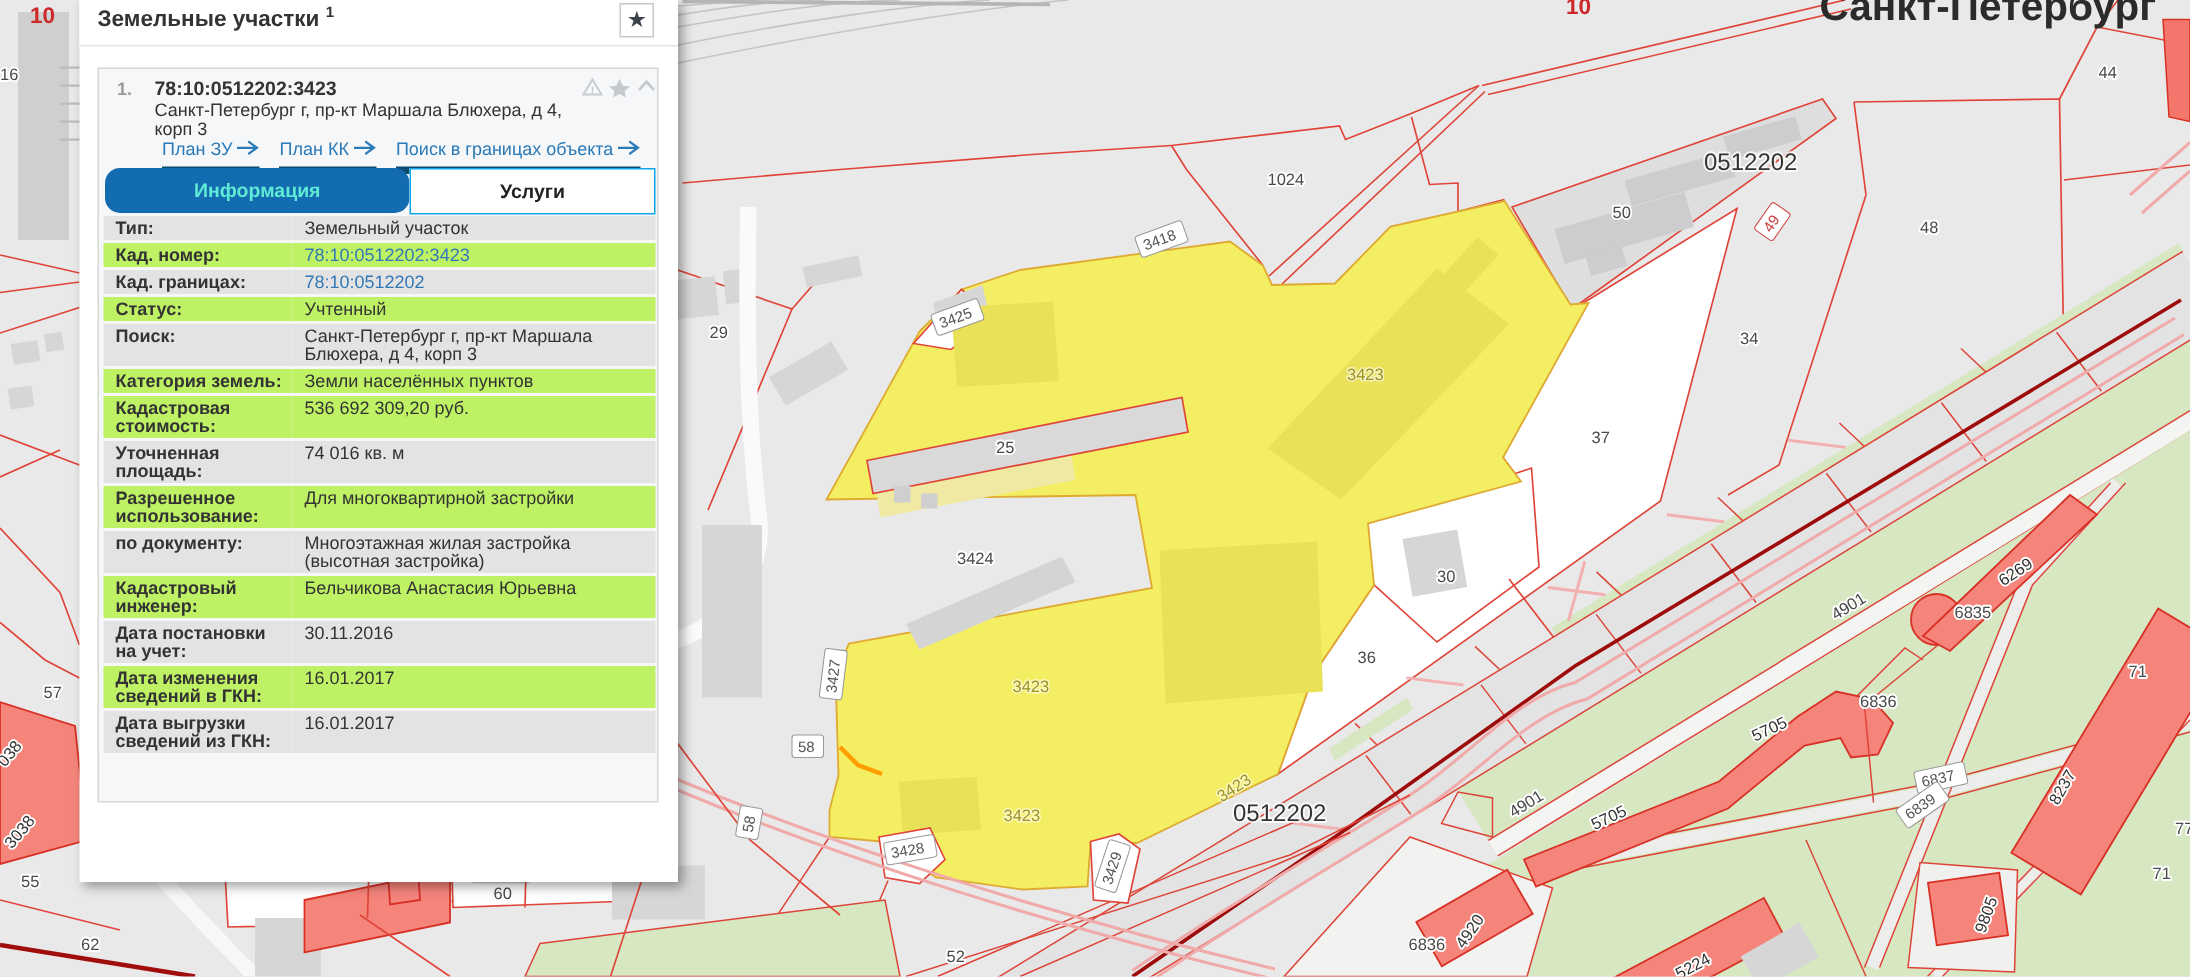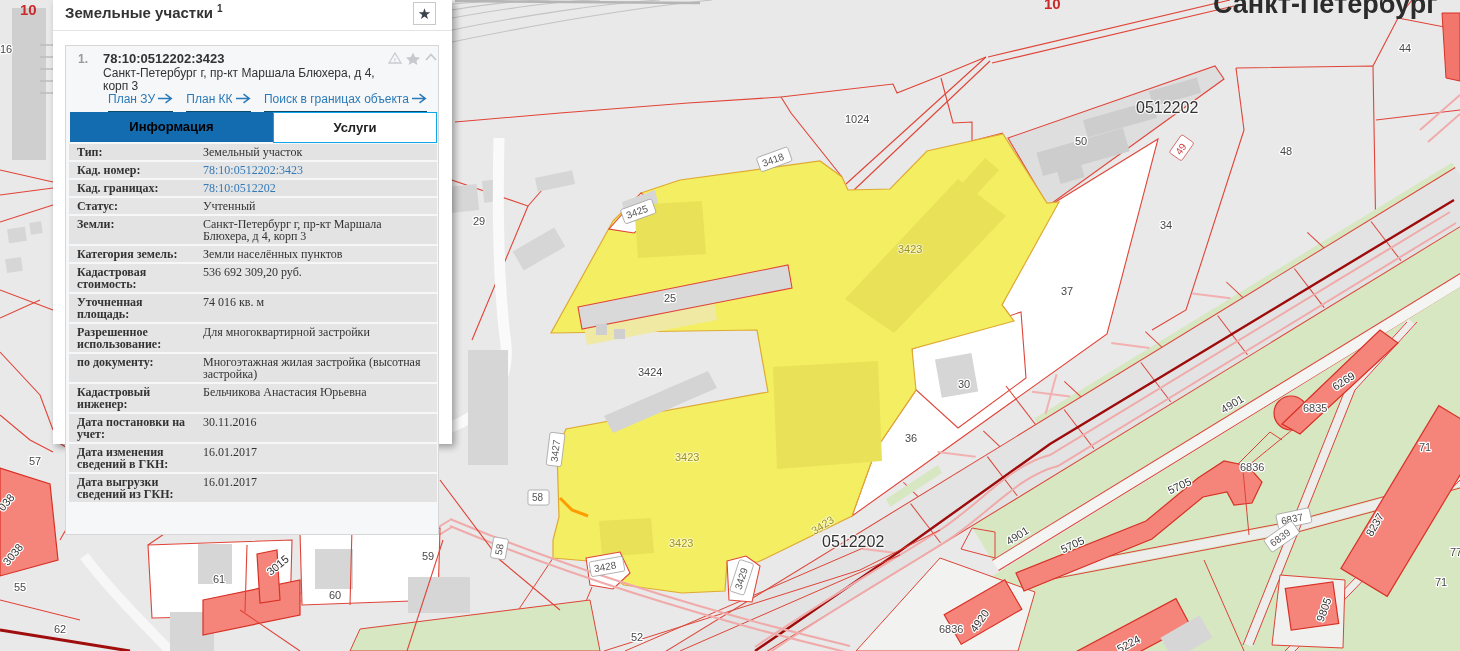--- a/index.html
+++ b/index.html
@@ -1,45 +1,45 @@
 <!DOCTYPE html>
 <html><head>
 <meta charset="utf-8">
 <style>
   html,body{margin:0;padding:0;}
   body{width:1460px;height:651px;overflow:hidden;position:relative;
        font-family:"Liberation Sans", sans-serif;background:#e9e9e9;}
   #map{position:absolute;left:0;top:0;width:1460px;height:651px;}
-  #panel{position:absolute;left:53px;top:0;width:399px;height:444px;
+  #panel{position:absolute;left:53px;top:0;width:399px;height:588px;
          background:#fff;box-shadow:3px 3px 7px rgba(0,0,0,.35);}
   #phead{position:absolute;left:0;top:0;width:399px;height:30px;background:#fff;
          border-bottom:1px solid #e3e3e3;}
   #phead .t{position:absolute;left:12px;top:3px;font-size:15px;font-weight:bold;color:#333;}
   #phead .t sup{font-size:10px;font-weight:bold;}
   #star{position:absolute;left:360px;top:2px;width:21px;height:21px;border:1px solid #c9c9c9;
         text-align:center;line-height:21px;font-size:15px;color:#3c424c;background:#fff;}
   #card{position:absolute;left:12px;top:45px;width:374px;height:490px;
         background:#f6f7f8;border:1px solid #d7d7d7;box-sizing:border-box;}
   .num{position:absolute;left:12px;top:6px;color:#999;font-weight:bold;font-size:12px;}
   .ttl{position:absolute;left:37px;top:5px;color:#333;font-weight:bold;font-size:13px;}
   .addr{position:absolute;left:37px;top:21px;width:290px;color:#333;font-size:12px;line-height:13px;}
   .cicons{position:absolute;left:322px;top:5px;}
   .links{position:absolute;left:42px;top:46px;font-size:12px;white-space:nowrap;}
   .links a{color:#2b7ab8;text-decoration:none;border-bottom:5px solid #0c4a6e;margin-right:13px;padding-bottom:5px;}
   .links svg{vertical-align:-1px;}
   .tabs{position:absolute;left:4px;top:66px;width:366px;height:30px;}
   .tab1{position:absolute;left:0;top:0;width:203px;height:30px;background:#146cb0;
-        color:#000000;font-weight:bold;font-size:13px;text-align:center;line-height:30px;}
+        color:#5eead4;font-weight:bold;font-size:13px;text-align:center;line-height:30px;border-radius:10px;}
   .tab2{position:absolute;left:203px;top:0;width:162px;height:29px;background:#fff;
         border:1px solid #0ea5e9;color:#222;font-weight:bold;font-size:13px;text-align:center;line-height:29px;}
   table.info{position:absolute;left:3px;top:96px;width:368px;border-collapse:separate;border-spacing:0 2px;font-size:12px;color:#333;}
-  table.info td{padding:2px 6px 2px 8px;line-height:12px;vertical-align:top;font-family:Liberation Serif, serif;}
+  table.info td{padding:2px 6px 2px 8px;line-height:12px;vertical-align:top;}
   table.info td.l{width:112px;font-weight:bold;}
   table.info tr.g td{background:#e3e3e3;}
-  table.info tr.w td{background:#e5e5e5;}
+  table.info tr.w td{background:#bef264;}
   table.info a{color:#3379b7;text-decoration:none;}
 </style>
 </head>
 <body>
 
 <svg id="map" viewBox="0 0 1460 651" xmlns="http://www.w3.org/2000/svg">
 
   <rect x="0" y="0" width="1460" height="651" fill="#e9e9e9"></rect>
 
   <g fill="none" stroke="#c4c4c4" stroke-width="1.1">
@@ -463,21 +463,21 @@
           </tr>
       <tr class="g">
             <td class="l">Кад. границах:</td>
             <td><a>78:10:0512202</a></td>
           </tr>
       <tr class="w">
             <td class="l">Статус:</td>
             <td>Учтенный</td>
           </tr>
       <tr class="g">
-            <td class="l">Земли:</td>
+            <td class="l">Поиск:</td>
             <td>Санкт-Петербург г, пр-кт Маршала Блюхера, д 4, корп 3</td>
           </tr>
       <tr class="w">
             <td class="l">Категория земель:</td>
             <td>Земли населённых пунктов</td>
           </tr>
       <tr class="w">
             <td class="l">Кадастровая стоимость:</td>
             <td>536 692 309,20 руб.</td>
           </tr>

